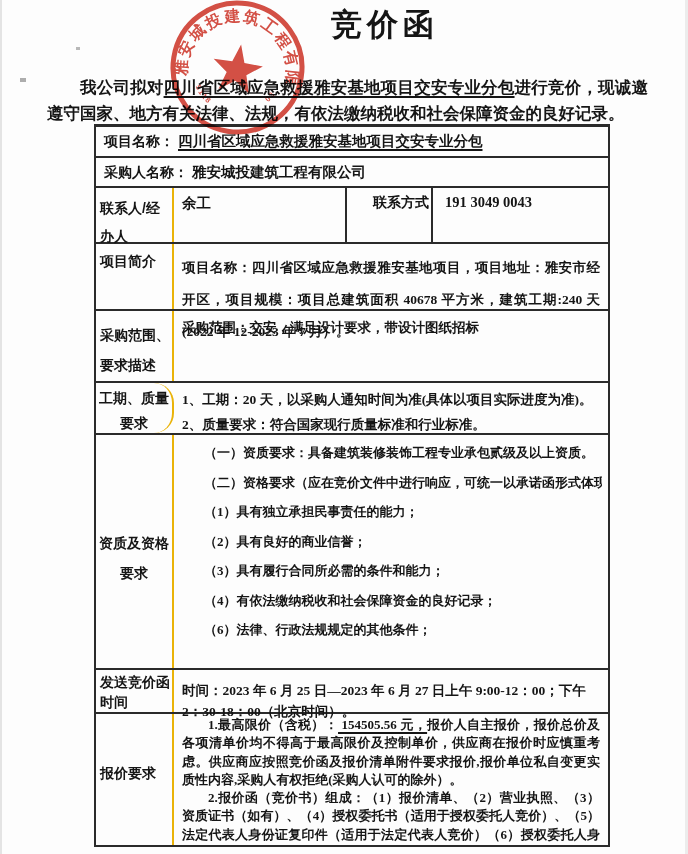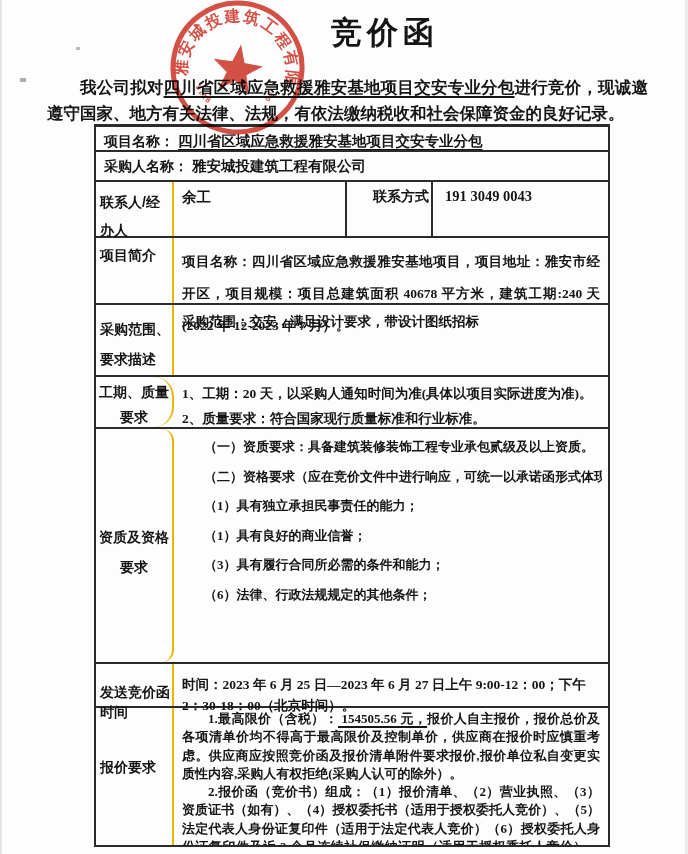--- a/index.html
+++ b/index.html
@@ -7,21 +7,21 @@
     position:relative;width:688px;height:854px;background:#fdfdfd;overflow:hidden;
     font-family:"Liberation Serif","DejaVu Serif",serif;color:#151515;
   }
   .edge-left{position:absolute;left:0;top:0;width:2px;height:100%;background:#d9d9d9;opacity:.7;}
   .edge-right{position:absolute;right:0;top:0;width:3px;height:100%;background:#ececec;}
   .speck{position:absolute;background:#8a8a8a;}
   .speck.s1{left:76px;top:47px;width:4px;height:3px;opacity:.6;}
   .speck.s2{left:20px;top:78px;width:6px;height:4px;opacity:.7;}
 
   .doc-title{
-    position:absolute;left:331px;top:12px;
+    position:absolute;left:331px;top:4px;
     font-size:31px;font-weight:bold;letter-spacing:5px;white-space:nowrap;
   }
   .intro{
     position:absolute;left:47px;top:58px;width:601px;
     font-size:16.5px;line-height:26px;font-weight:600;text-align:justify;text-indent:2em;
   }
   .u{ text-decoration:underline;text-underline-offset:3px;text-decoration-thickness:1.5px;}
 
   .doc-table{
     position:absolute;left:94px;top:124px;width:516px;height:723px;
@@ -45,28 +45,28 @@
   .c-method{width:86px;flex:none;border-right:2px solid #2b2b2b;box-sizing:border-box;
     font-family:"Liberation Sans","DejaVu Sans",sans-serif;font-weight:bold;font-size:14px;padding:6px 2px 0 6px;text-align:right;}
   .c-phone{flex:1;min-width:0;padding:6px 12px;font-size:14.5px;font-weight:600;}
   .lab.contact{line-height:28px;padding-top:6px;}
 
   .row.r4{height:67px;} .row.r4 .con{line-height:32px;padding-top:8px;text-align:justify;font-weight:600;}
   .row.r5{height:72px;} .lab.scope{line-height:30px;padding-top:9px;}
   .row.r5 .con{padding-top:8px;font-weight:600;}
   .row.r6{height:52px;} .lab.sched{text-align:center;line-height:25px;padding:3px 0 0 0;border-radius:20px;}
   .row.r6 .con{white-space:pre-line;line-height:25px;padding-top:4px;font-weight:600;}
-  .row.r7{height:235px;} .lab.qual{text-align:center;line-height:30px;padding:93px 0 0 0;border-radius:12px;}
+  .row.r7{height:235px;} .lab.qual{text-align:center;line-height:30px;padding:93px 0 0 0;}
   .qual-list{padding:9px 6px 0 30px;}
   .qual-item{font-size:13px;line-height:18px;margin-bottom:11.5px;font-weight:600;white-space:nowrap;overflow:hidden;}
-  .row.r8{height:44px;} .lab.send{line-height:20px;padding-top:18px;}
+  .row.r8{height:44px;} .lab.send{line-height:20px;padding-top:2px;}
   .row.r8 .con{line-height:21px;padding-top:10px;font-weight:600;}
   .lab.quote{padding-top:46px;}
   .quote-para{font-size:13px;line-height:18.3px;text-align:justify;text-indent:2em;margin:0;font-weight:600;}
-  .row.r1{height:25px;} .row.r2{height:30px;} .row.r3{height:56px;}
+  .row.r1{height:31px;} .row.r2{height:30px;} .row.r3{height:56px;}
 
   
   .seal{position:absolute;left:167px;top:-3px;width:141px;height:141px;
     mix-blend-mode:multiply;opacity:.88;transform:rotate(9deg);pointer-events:none;z-index:5;}
   .seal svg{display:block;}
 </style>
 </head>
 <body>
 
 <div class="page">
@@ -116,22 +116,23 @@
 2、质量要求：符合国家现行质量标准和行业标准。</div>
     </div>
 
     <div class="row r7">
       <div class="lab qual">资质及资格
 要求</div>
       <div class="con qual-list">
         <div class="qual-item">（一）资质要求：具备建筑装修装饰工程专业承包贰级及以上资质。</div>
         <div class="qual-item">（二）资格要求（应在竞价文件中进行响应，可统一以承诺函形式体现）</div>
         <div class="qual-item">（1）具有独立承担民事责任的能力；</div>
-        <div class="qual-item">（1）具有良好的商业信誉；</div>
+        <div class="qual-item">（2）具有良好的商业信誉；</div>
         <div class="qual-item">（3）具有履行合同所必需的条件和能力；</div>
+        <div class="qual-item">（4）有依法缴纳税收和社会保障资金的良好记录；</div>
         <div class="qual-item">（6）法律、行政法规规定的其他条件；</div>
       </div>
     </div>
 
     <div class="row r8">
       <div class="lab send">发送竞价函
 时间</div>
       <div class="con">时间：2023 年 6 月 25 日—2023 年 6 月 27 日上午 9:00-12：00；下午 2：30-18：00（北京时间）。</div>
     </div>
 

